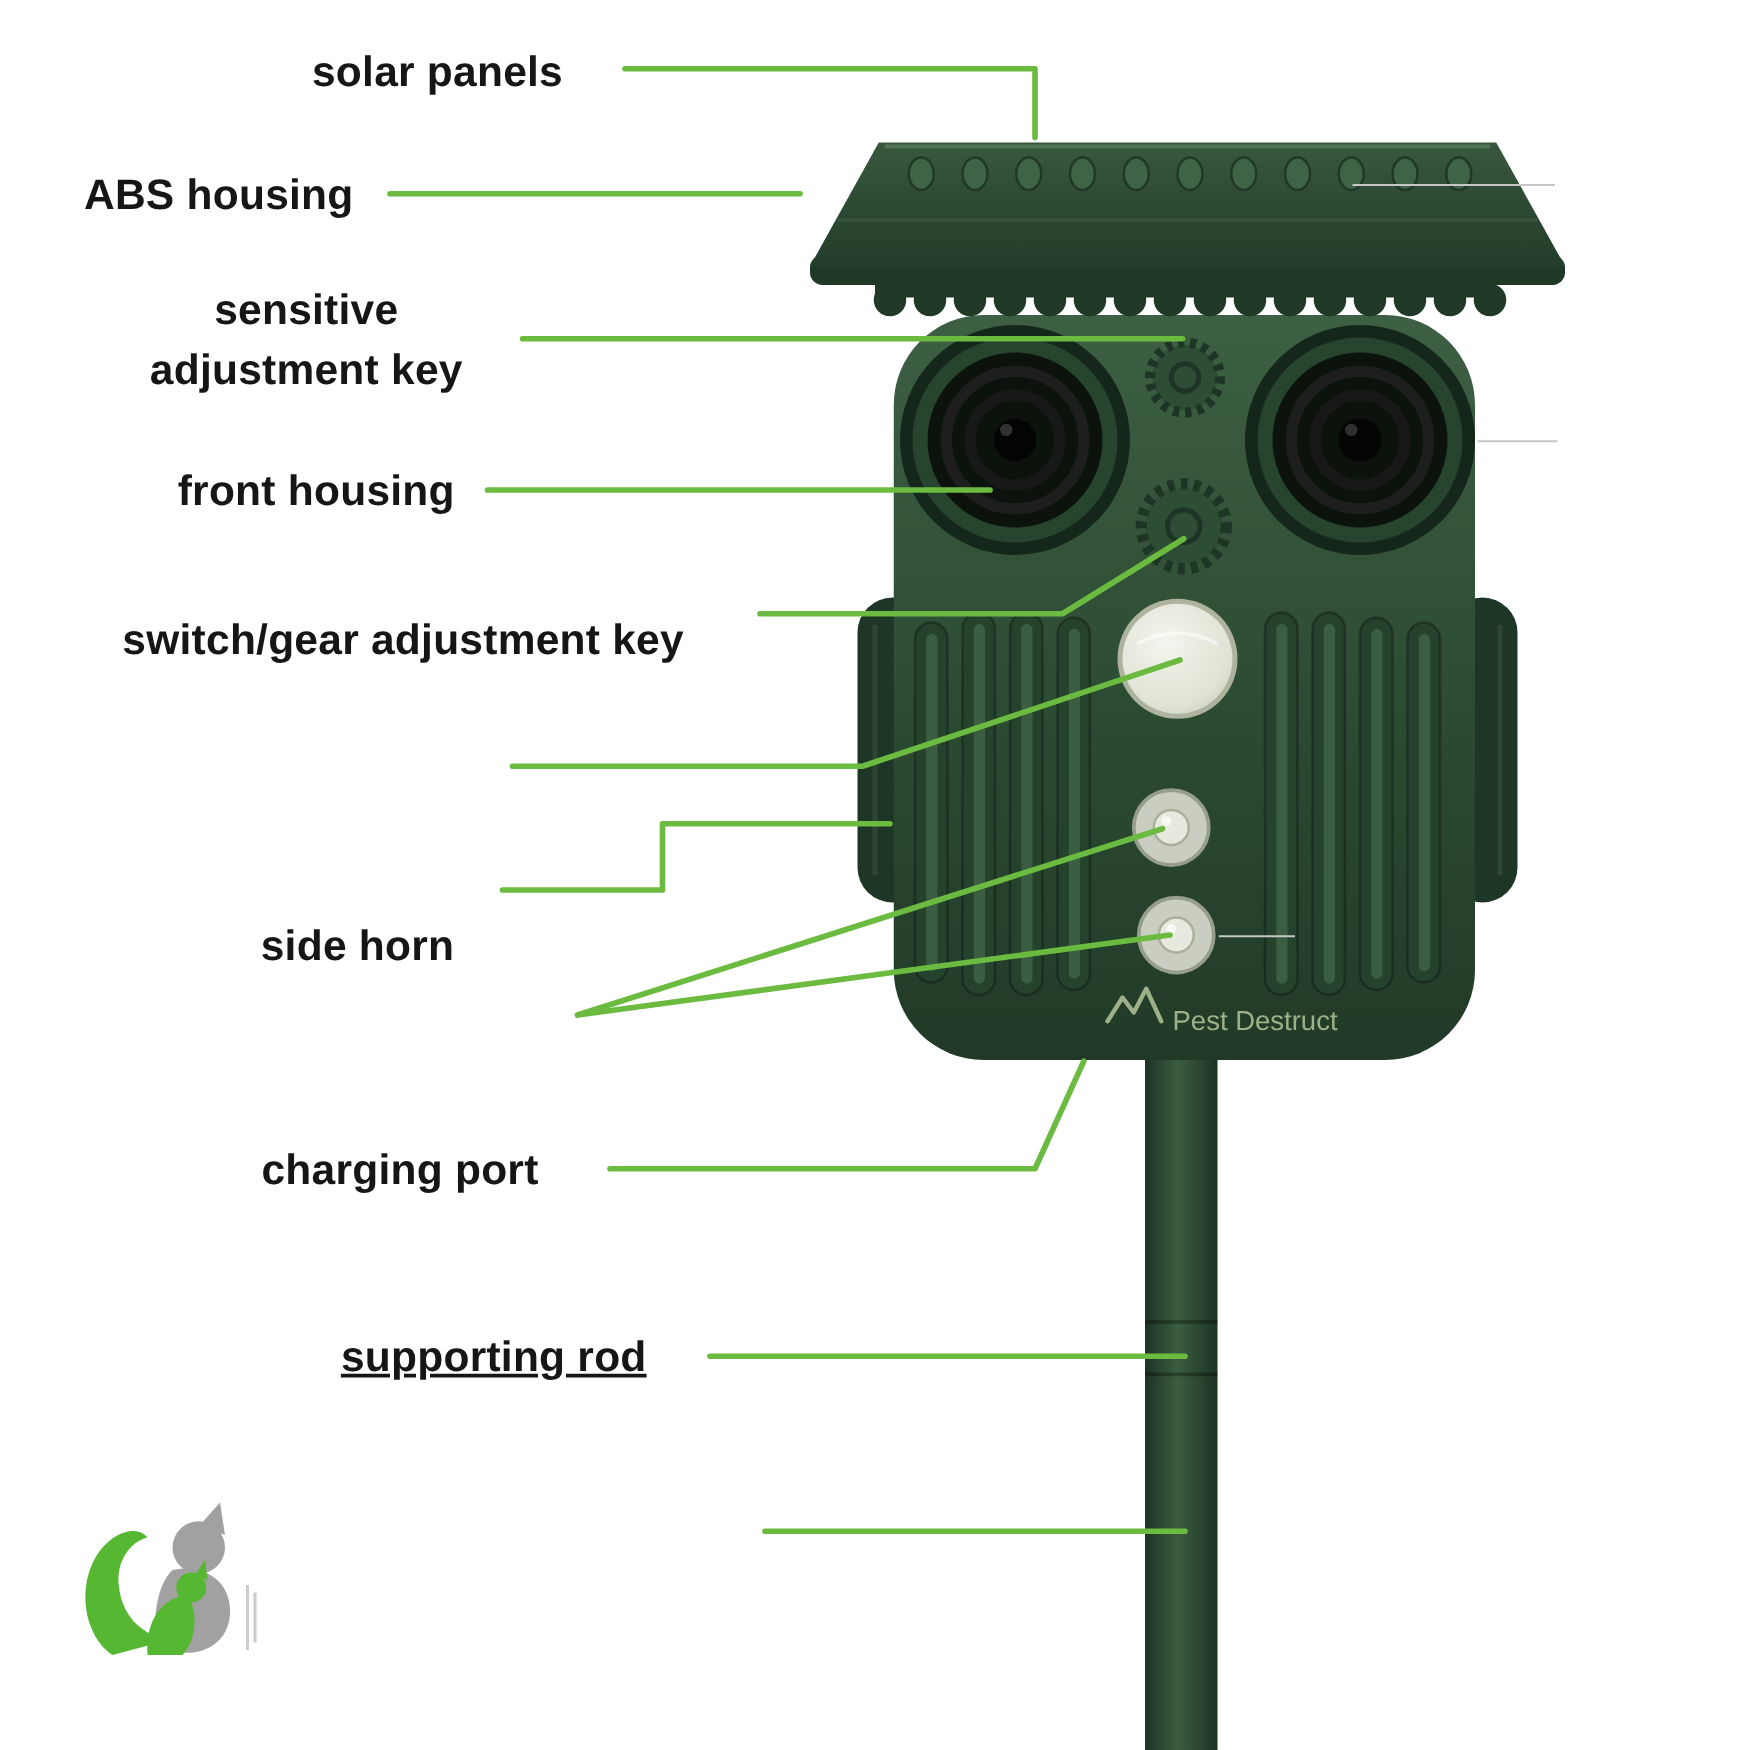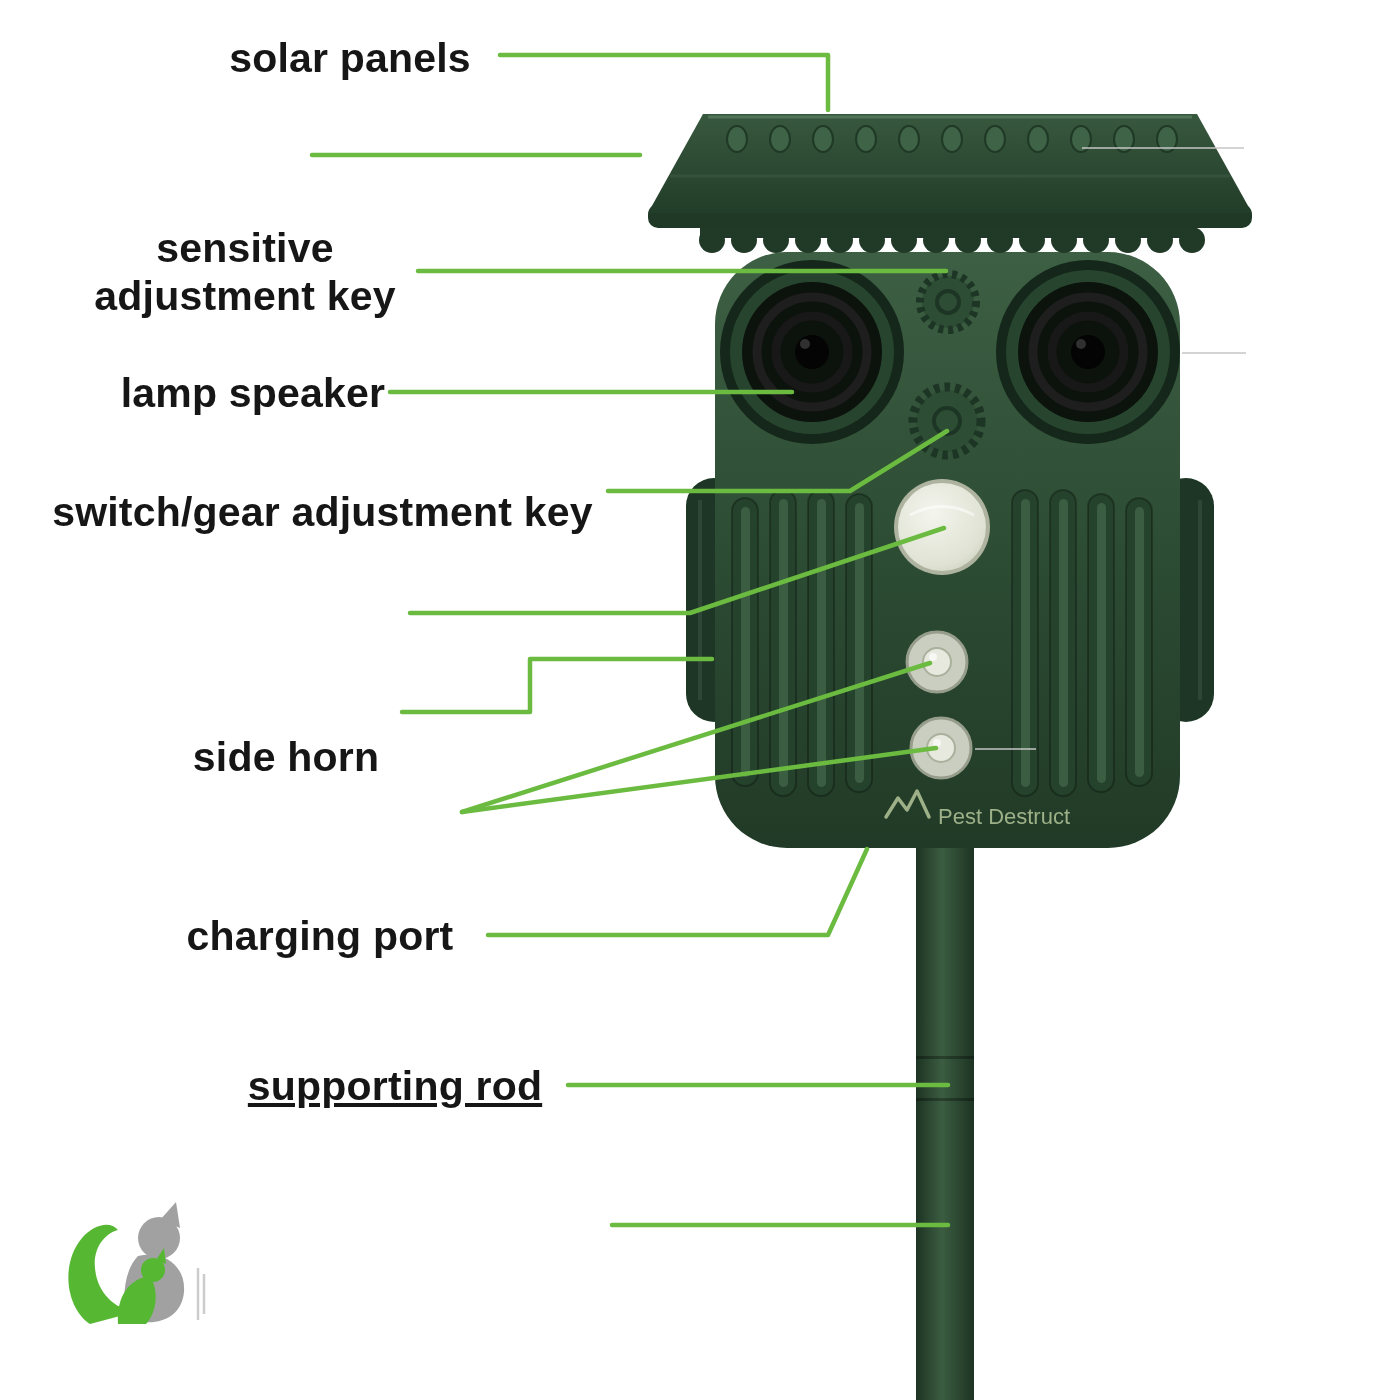--- a/index.html
+++ b/index.html
@@ -9,21 +9,21 @@
     height: 1400px;
     background: #ffffff;
     overflow: hidden;
     font-family: "Liberation Sans", sans-serif;
   }
   .art { position: absolute; left: 0; top: 0; width: 1400px; height: 1400px; }
   .art text { font-family: "Liberation Sans", sans-serif; }
   .label {
     position: absolute;
     color: #161616;
-    font-size: 41px;
+    font-size: 34px;
     font-weight: 600;
     line-height: 48px;
     text-align: center;
     letter-spacing: 0.2px;
   }
   .logo { position: absolute; left: 60px; top: 1198px; width: 150px; height: 130px; }
 </style>
 </head>
 <body>
 
@@ -196,22 +196,23 @@
       <polyline points="402,712 530,712 530,659 712,659"></polyline>
       <line x1="462" y1="812" x2="930" y2="663"></line>
       <line x1="462" y1="812" x2="936" y2="748"></line>
       <polyline points="488,935 828,935 867,849"></polyline>
       <line x1="568" y1="1085" x2="948" y2="1085"></line>
       <line x1="612" y1="1225" x2="948" y2="1225"></line>
     </g>
   </svg>
 
   <div class="label" style="left:200px; top:34px; width:300px;">solar panels</div>
+  <div class="label" style="left:30px;  top:132px; width:290px;">ABS housing</div>
   <div class="label" style="left:75px;  top:224px; width:340px;">sensitive adjustment key</div>
-  <div class="label" style="left:103px; top:369px; width:300px;">lamp speaker</div>
+  <div class="label" style="left:103px; top:369px; width:300px;">front housing</div>
   <div class="label" style="left:40px;  top:469px; width:565px;margin-top:19px;">switch/gear adjustment key</div>
   <div class="label" style="left:136px; top:689px; width:300px;margin-top:44px;">side horn</div>
   <div class="label" style="left:170px; top:912px; width:300px;">charging port</div>
   <div class="label" style="left:245px; top:1062px; width:300px;text-decoration:underline;">supporting rod</div>
 
   <div class="logo">
     <svg viewBox="0 0 150 130" width="150" height="130" xmlns="http://www.w3.org/2000/svg">
       <g fill="#a1a1a1">
         <polygon points="100,22 116,4 120,30"></polygon>
         <circle cx="99" cy="40" r="21"></circle>

